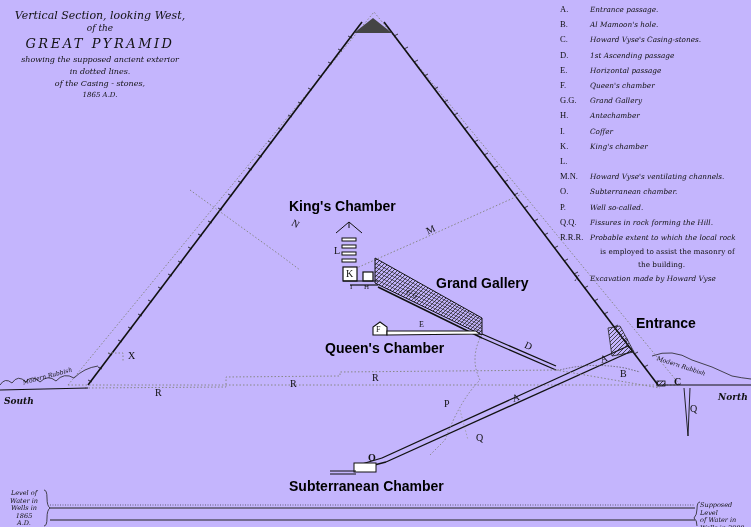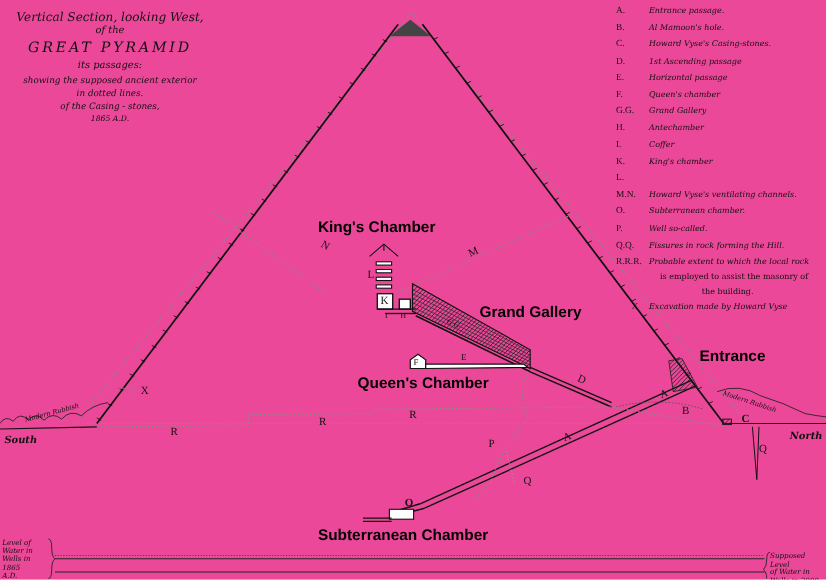--- a/index.html
+++ b/index.html
@@ -1,32 +1,32 @@
 <!DOCTYPE html>
 <html><head>
 <meta charset="utf-8">
 <style>
   html,body{margin:0;padding:0;background:#fff;}
-  #stage{position:relative;width:751px;height:527px;overflow:hidden;background:#ec4899;font-family:"DejaVu Serif",serif;color:#111;}
+  #stage{position:relative;width:751px;height:527px;overflow:hidden;background:#c4b5fd;font-family:"DejaVu Serif",serif;color:#111;}
   svg{position:absolute;left:0;top:0;}
   .title-block{position:absolute;left:0;top:10px;width:200px;text-align:center;font-family:"DejaVu Serif",serif;font-style:italic;color:#111;}
   .title-block div{line-height:1;}
   .t-italic{font-size:11px;margin-bottom:3px;}
   .t-small{font-size:9px;margin-bottom:4px;}
   .t-caps{font-size:13px;letter-spacing:2.5px;margin:2px 0 6px;}
   .t-year{font-size:7px;margin-top:4px;}
   .legend{position:absolute;left:560px;top:2px;width:195px;font-size:7.3px;line-height:15.2px;}
   .legend .row{display:flex;white-space:nowrap;}
   .legend .key{width:30px;font-style:normal;font-family:"Liberation Serif",serif;font-size:8.5px;}
   .legend .desc{font-style:italic;}
   .legend .cont{padding-left:40px;}
   .bold-label{position:absolute;font-family:"Liberation Sans",sans-serif;font-weight:bold;font-size:14px;color:#000;white-space:nowrap;}
   .letter{position:absolute;font-family:"Liberation Serif",serif;font-size:10px;color:#111;}
   .sm-italic{position:absolute;font-family:"DejaVu Serif",serif;font-style:italic;font-size:7px;color:#111;white-space:nowrap;}
-  .water{position:absolute;font-family:"DejaVu Serif",serif;font-style:italic;font-size:6.5px;line-height:7.5px;text-align:left;}
+  .water{position:absolute;font-family:"DejaVu Serif",serif;font-style:italic;font-size:6.5px;line-height:7.5px;text-align:center;}
 </style>
 </head>
 <body>
 
 <div id="stage">
 
   <svg width="751" height="527" viewBox="0 0 751 527">
     <defs>
       <pattern id="hatch" width="4" height="4" patternUnits="userSpaceOnUse">
         <line x1="0" y1="4" x2="4" y2="0" stroke="#222" stroke-width="0.8"></line>
@@ -138,21 +138,20 @@
       <line x1="50" y1="520" x2="695" y2="520" stroke-width="1"></line>
     </g>
     <path d="M44,490 q3,0 3,8 q0,8 3,10 q-3,2 -3,10 q0,8 -3,8" fill="none" stroke="#222" stroke-width="0.8"></path>
     <path d="M700,502 q-3,0 -3,7 q0,6 -3,9 q3,2 3,8" fill="none" stroke="#222" stroke-width="0.8"></path>
   </svg>
 
   <div class="title-block">
     <div class="t-italic">Vertical Section, looking West,</div>
     <div class="t-small">of the</div>
     <div class="t-caps">GREAT PYRAMID</div>
-    <div class="t-small">its passages:</div>
     <div class="t-small" style="font-size:8px">showing the supposed ancient exterior</div>
     <div class="t-small" style="font-size:8px">in dotted lines.</div>
     <div class="t-small" style="font-size:8px">of the Casing - stones,</div>
     <div class="t-year">1865 A.D.</div>
   </div>
 
   <div class="legend">
     <div class="row">
         <span class="key">A.</span>
         <span class="desc">Entrance passage.</span>

